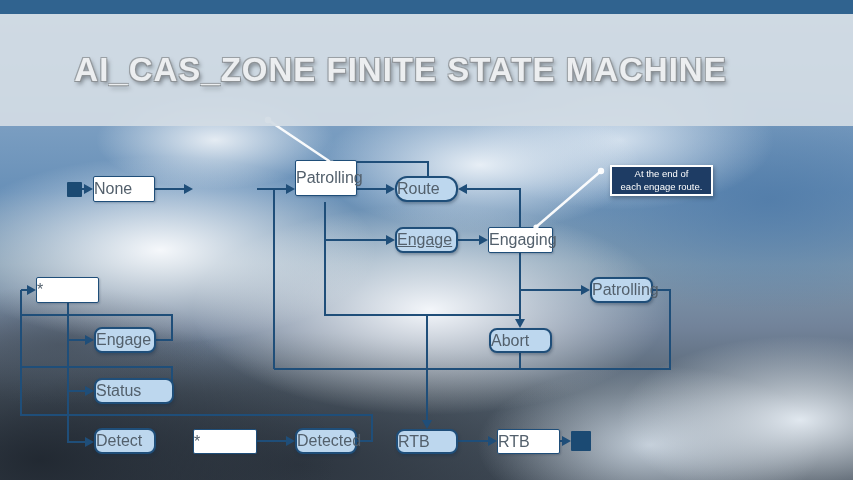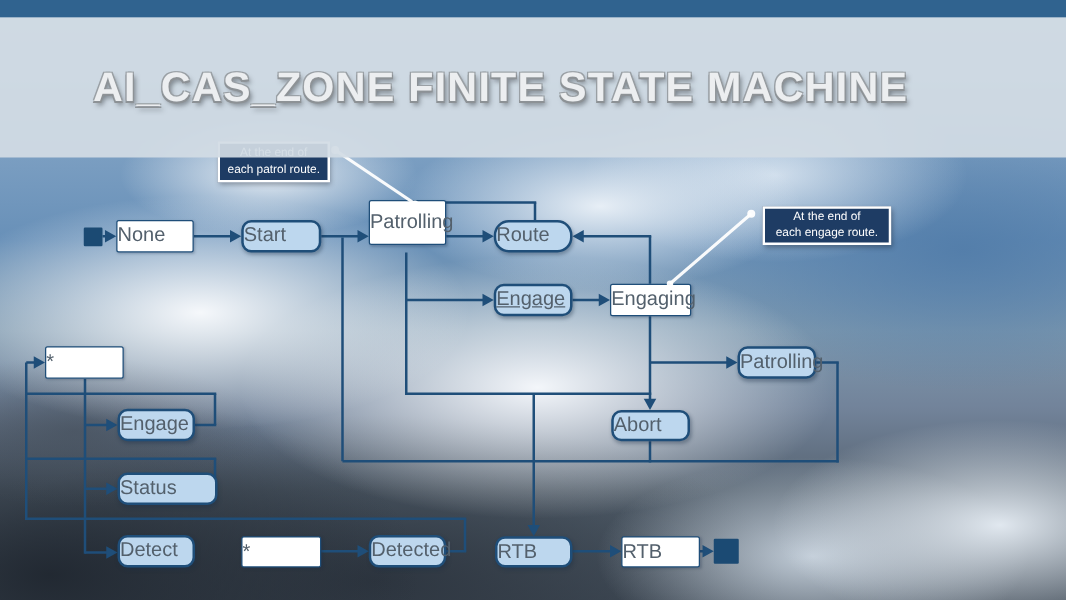--- a/index.html
+++ b/index.html
@@ -120,23 +120,20 @@
       <div class="arrow arrow-right" style="left: 85px; top: 386px;"></div>
       <div class="arrow arrow-right" style="left: 85px; top: 437px;"></div>
       <div class="arrow arrow-right" style="left: 27px; top: 285px;"></div>
       <div class="arrow arrow-right" style="left: 286px; top: 436px;"></div>
       <div class="arrow arrow-right" style="left: 488px; top: 436px;"></div>
       <div class="arrow arrow-right" style="left: 562px; top: 436px;"></div>
       <div class="node node-terminal" style="left: 67px; top: 182px; width: 15px; height: 15px;"></div>
       <div class="node node-plain" style="left: 93px; top: 176px; width: 62px; height: 26px;">
         <span>None</span>
       </div>
-      <div class="node node-state" style="left: 193px; top: 176px; width: 64px; height: 26px;">
-        <span>Start</span>
-      </div>
       <div class="node node-plain" style="left: 295px; top: 160px; width: 62px; height: 36px;">
         <span>Patrolling</span>
       </div>
       <div class="node node-state" style="left: 395px; top: 176px; width: 63px; height: 26px; border-radius: 12px;">
         <span>Route</span>
       </div>
       <div class="node node-state" style="left: 395px; top: 227px; width: 63px; height: 26px; text-decoration: underline;">
         <span>Engage</span>
       </div>
       <div class="node node-plain" style="left: 488px; top: 227px; width: 65px; height: 26px;">
@@ -174,24 +171,20 @@
       </div>
       <div class="node node-terminal" style="left: 571px; top: 431px; width: 20px; height: 20px;"></div>
       <svg width="853" height="480" class="leader-svg">
         <line x1="268" y1="120" x2="332" y2="163" stroke="#ffffff" stroke-width="2.5" opacity="0.95"></line>
         <circle cx="268" cy="120" r="3.2" fill="#ffffff" opacity="0.95"></circle>
         <circle cx="332" cy="163" r="2.6" fill="#ffffff" opacity="0.95"></circle>
         <line x1="601" y1="171" x2="536" y2="227" stroke="#ffffff" stroke-width="2.5" opacity="0.95"></line>
         <circle cx="601" cy="171" r="3.2" fill="#ffffff" opacity="0.95"></circle>
         <circle cx="536" cy="227" r="2.6" fill="#ffffff" opacity="0.95"></circle>
       </svg>
-      <div class="callout" style="left: 174px; top: 113px; width: 90px; height: 33px;">
-        <div>At the end of</div>
-        <div>each patrol route.</div>
-      </div>
       <div class="callout" style="left: 610px; top: 165px; width: 103px; height: 31px;">
         <div>At the end of</div>
         <div>each engage route.</div>
       </div>
     </div>
   <div class="topbar"></div>
   <div class="title-band">
     <h1>AI_CAS_ZONE FINITE STATE MACHINE</h1>
   </div>
 </div>

